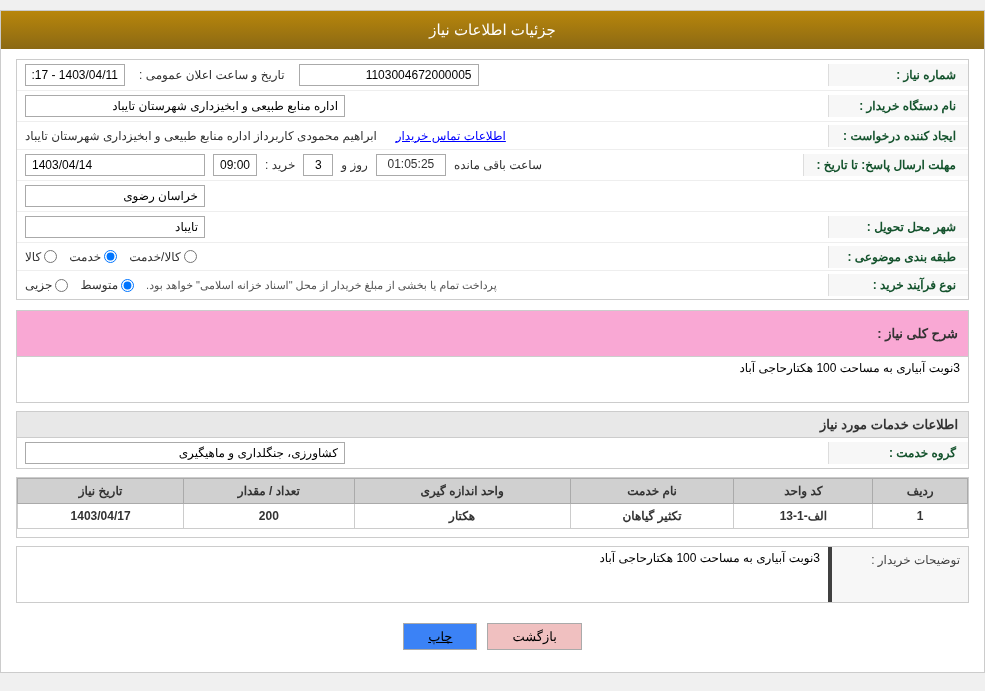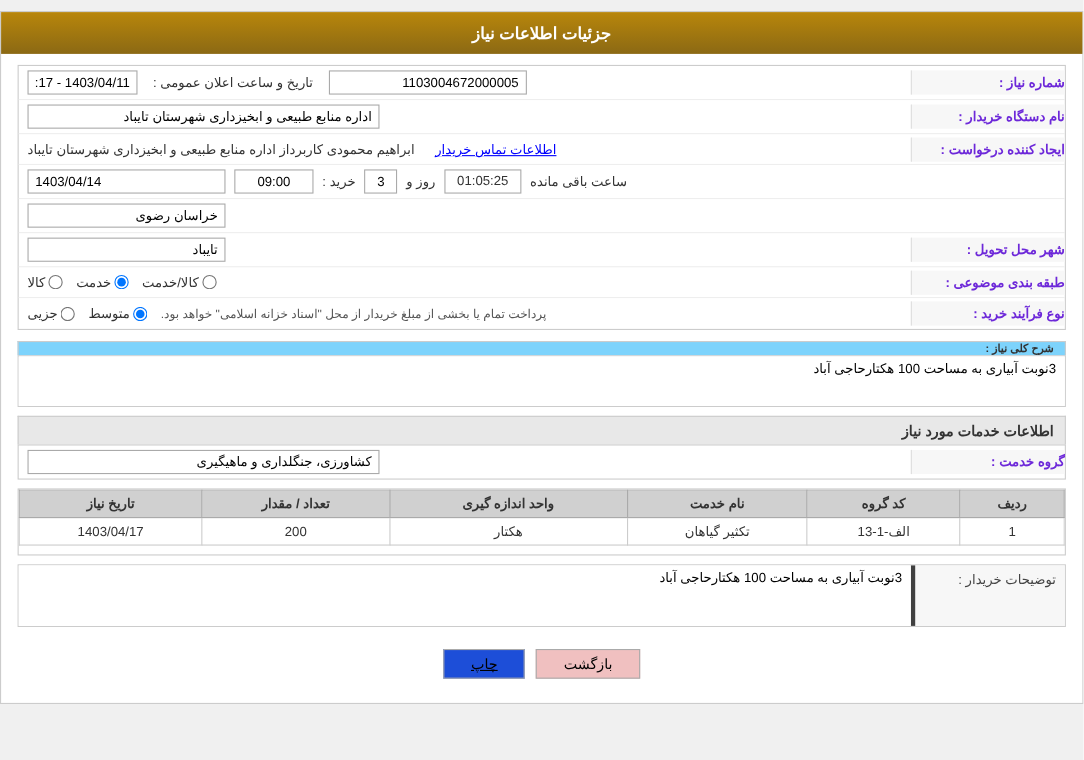--- a/index.html
+++ b/index.html
@@ -15,46 +15,46 @@
       margin: 10px auto;
       background: #fff;
       border: 1px solid #ccc;
     }
     .header-bar {
       background: linear-gradient(to bottom, #b8860b, #8b6914);
       color: #fff;
       text-align: center;
       padding: 10px 0;
       font-size: 15px;
-      font-weight: bold;
+      font-weight: normal;
       letter-spacing: 1px;
     }
     .content {
       padding: 10px 15px;
     }
     .info-section {
       border: 1px solid #ccc;
       margin-bottom: 8px;
     }
     .info-row {
       display: flex;
       align-items: center;
       border-bottom: 1px solid #eee;
       min-height: 28px;
     }
     .info-row:last-child {
       border-bottom: none;
     }
     .label-cell {
       background: #f7f7f7;
-      padding: 4px 0;
+      padding: 4px 12px;
       min-width: 140px;
       text-align: right;
       font-weight: bold;
-      color: #6d28d9;
+      color: #14532d;
       border-left: 1px solid #ddd;
       white-space: nowrap;
     }
     .value-cell {
       padding: 4px 8px;
       flex: 1;
       display: flex;
       align-items: center;
       justify-content: flex-end;
       gap: 6px;
@@ -97,26 +97,26 @@
       align-items: center;
       gap: 12px;
     }
     .radio-item {
       display: flex;
       align-items: center;
       gap: 3px;
     }
     .radio-item input { margin: 0; }
     .section-title {
-      background: #7dd3fc;
+      background: #f9a8d4;
       border: 1px solid #ccc;
       border-bottom: none;
-      padding: 0 10px;
-      font-weight: bold;
-      font-size: 10px;
+      padding: 15px 10px;
+      font-weight: bold;
+      font-size: 13px;
       color: #333;
       margin-top: 10px;
     }
     .subsection-title {
       background: #e8e8e8;
       border: 1px solid #ccc;
       border-bottom: none;
       padding: 5px 10px;
       font-weight: bold;
       font-size: 13px;
@@ -160,37 +160,38 @@
       background: #d0d0d0;
       padding: 5px 8px;
       border: 1px solid #aaa;
       text-align: center;
       font-weight: bold;
     }
     .service-table td {
       padding: 5px 8px;
       border: 1px solid #ccc;
       text-align: center;
+      font-weight: bold;
     }
     .buttons-row {
       display: flex;
       justify-content: center;
       gap: 10px;
       padding: 12px 0;
     }
     .btn {
       padding: 5px 24px;
       border: 1px solid #aaa;
       cursor: pointer;
       font-family: Tahoma, Arial, sans-serif;
       font-size: 13px;
       min-width: 70px;
     }
     .btn-print {
-      background: #1d4ed8;
+      background: #3b82f6;
       text-decoration: underline;
     }
     .btn-back {
       background: #f0c0c0;
     }
     .service-table-wrapper {
       border: 1px solid #ccc;
       position: relative;
       overflow: hidden;
     }
@@ -227,28 +228,29 @@
       <div class="info-row">
         <div class="label-cell">ایجاد کننده درخواست :</div>
         <div class="value-cell">
           <span class="link-blue">اطلاعات تماس خریدار</span>
           &nbsp;&nbsp;
           <span>ابراهیم محمودی کاربرداز اداره منابع طبیعی و ابخیزداری شهرستان تایباد</span>
         </div>
       </div>
 
       <div class="info-row">
+        <div class="label-cell">مهلت ارسال پاسخ: تا تاریخ :</div>
         <div class="value-cell">
           <div class="date-time-row">
             <span>ساعت باقی مانده</span>
             <span class="timer-display">01:05:25</span>
             <span>روز و</span>
             <input class="input-box" style="width: 30px; text-align: center;" type="text" value="3">
             <span>خرید :</span>
-            <input class="input-box" style="width: 72px; text-align: center; direction: ltr;" type="text" value="09:00">
+            <input class="input-box" style="width: 44px; text-align: center; direction: ltr;" type="text" value="09:00">
             <input class="input-box medium" type="text" style="direction: ltr;" value="1403/04/14">
           </div>
         </div>
       </div>
 
       <div class="info-row">
         <div class="value-cell">
           <input class="input-box medium" type="text" value="خراسان رضوی" style="">
         </div>
       </div>
@@ -312,21 +314,21 @@
           <input class="input-box wide" type="text" value="کشاورزی، جنگلداری و ماهیگیری" style="">
         </div>
       </div>
     </div>
 
     <div class="service-table-wrapper">
       <table class="service-table">
         <thead>
           <tr>
             <th>ردیف</th>
-            <th>کد گروه</th>
+            <th>کد واحد</th>
             <th>نام خدمت</th>
             <th>واحد اندازه گیری</th>
             <th>تعداد / مقدار</th>
             <th>تاریخ نیاز</th>
           </tr>
         </thead>
         <tbody>
           <tr>
             <td>1</td>
             <td>الف-1-13</td>

